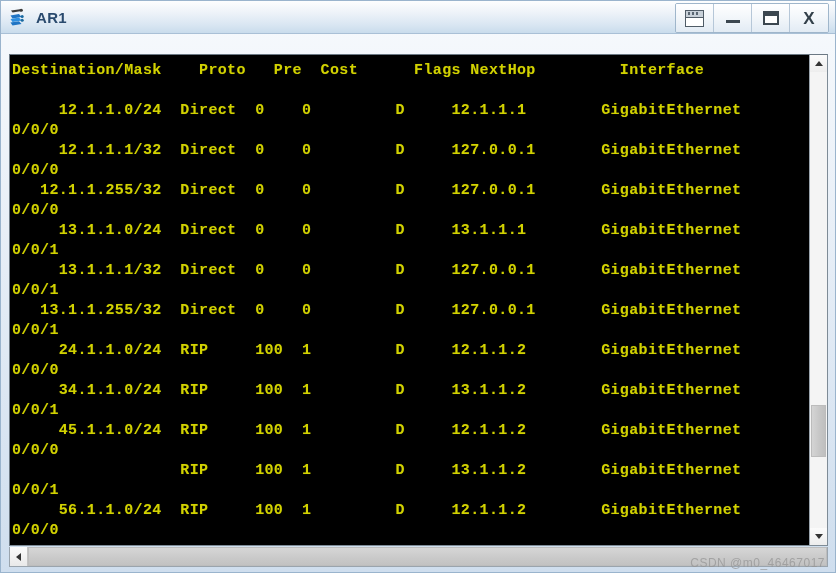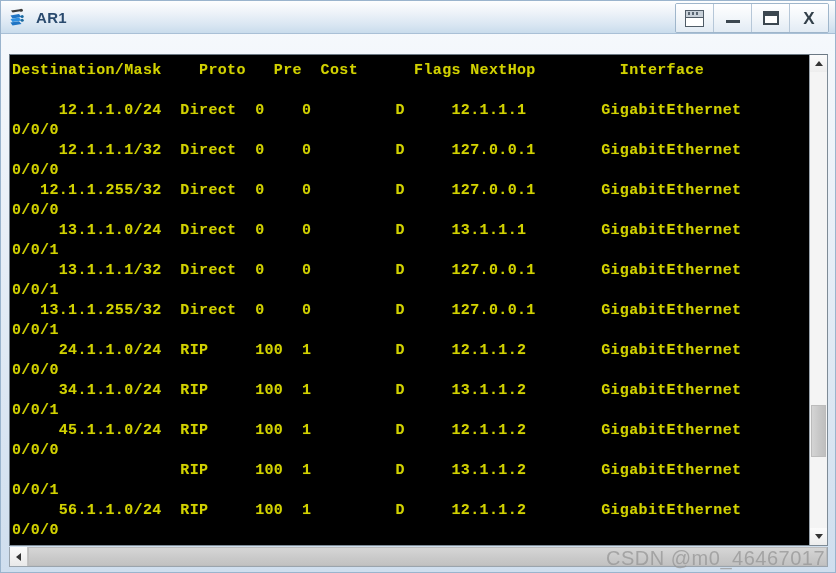--- a/index.html
+++ b/index.html
@@ -275,21 +275,21 @@
     border: 1px solid #bdbdbd;
     box-sizing: border-box;
   }
 
   
   .watermark {
     position: absolute;
     right: 10px;
     bottom: 2px;
     font-family: "Liberation Sans", sans-serif;
-    font-size: 20px;
+    font-size: 12px;
     color: rgba(150,150,150,0.75);
     white-space: nowrap;
     pointer-events: none;
     letter-spacing: 0.5px;
   }
 </style>
 </head>
 <body>
 
 <div class="window">

